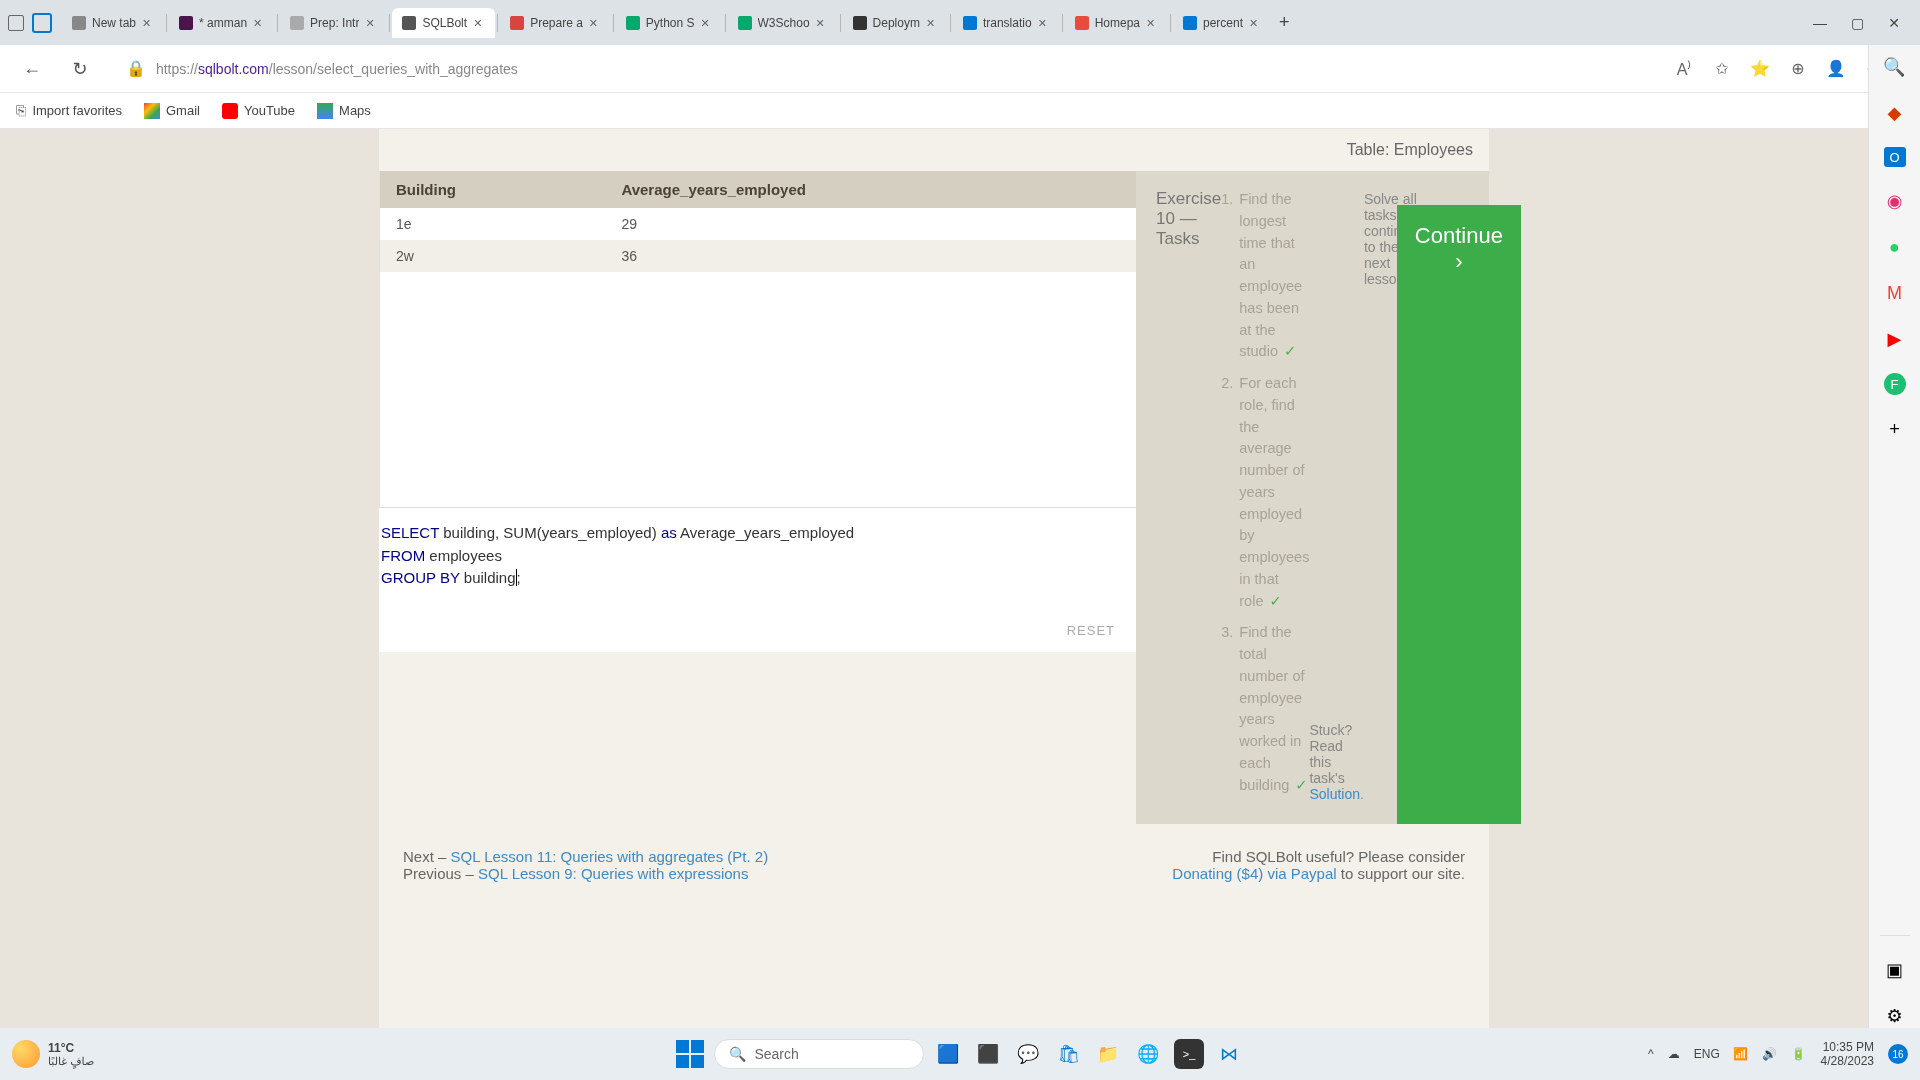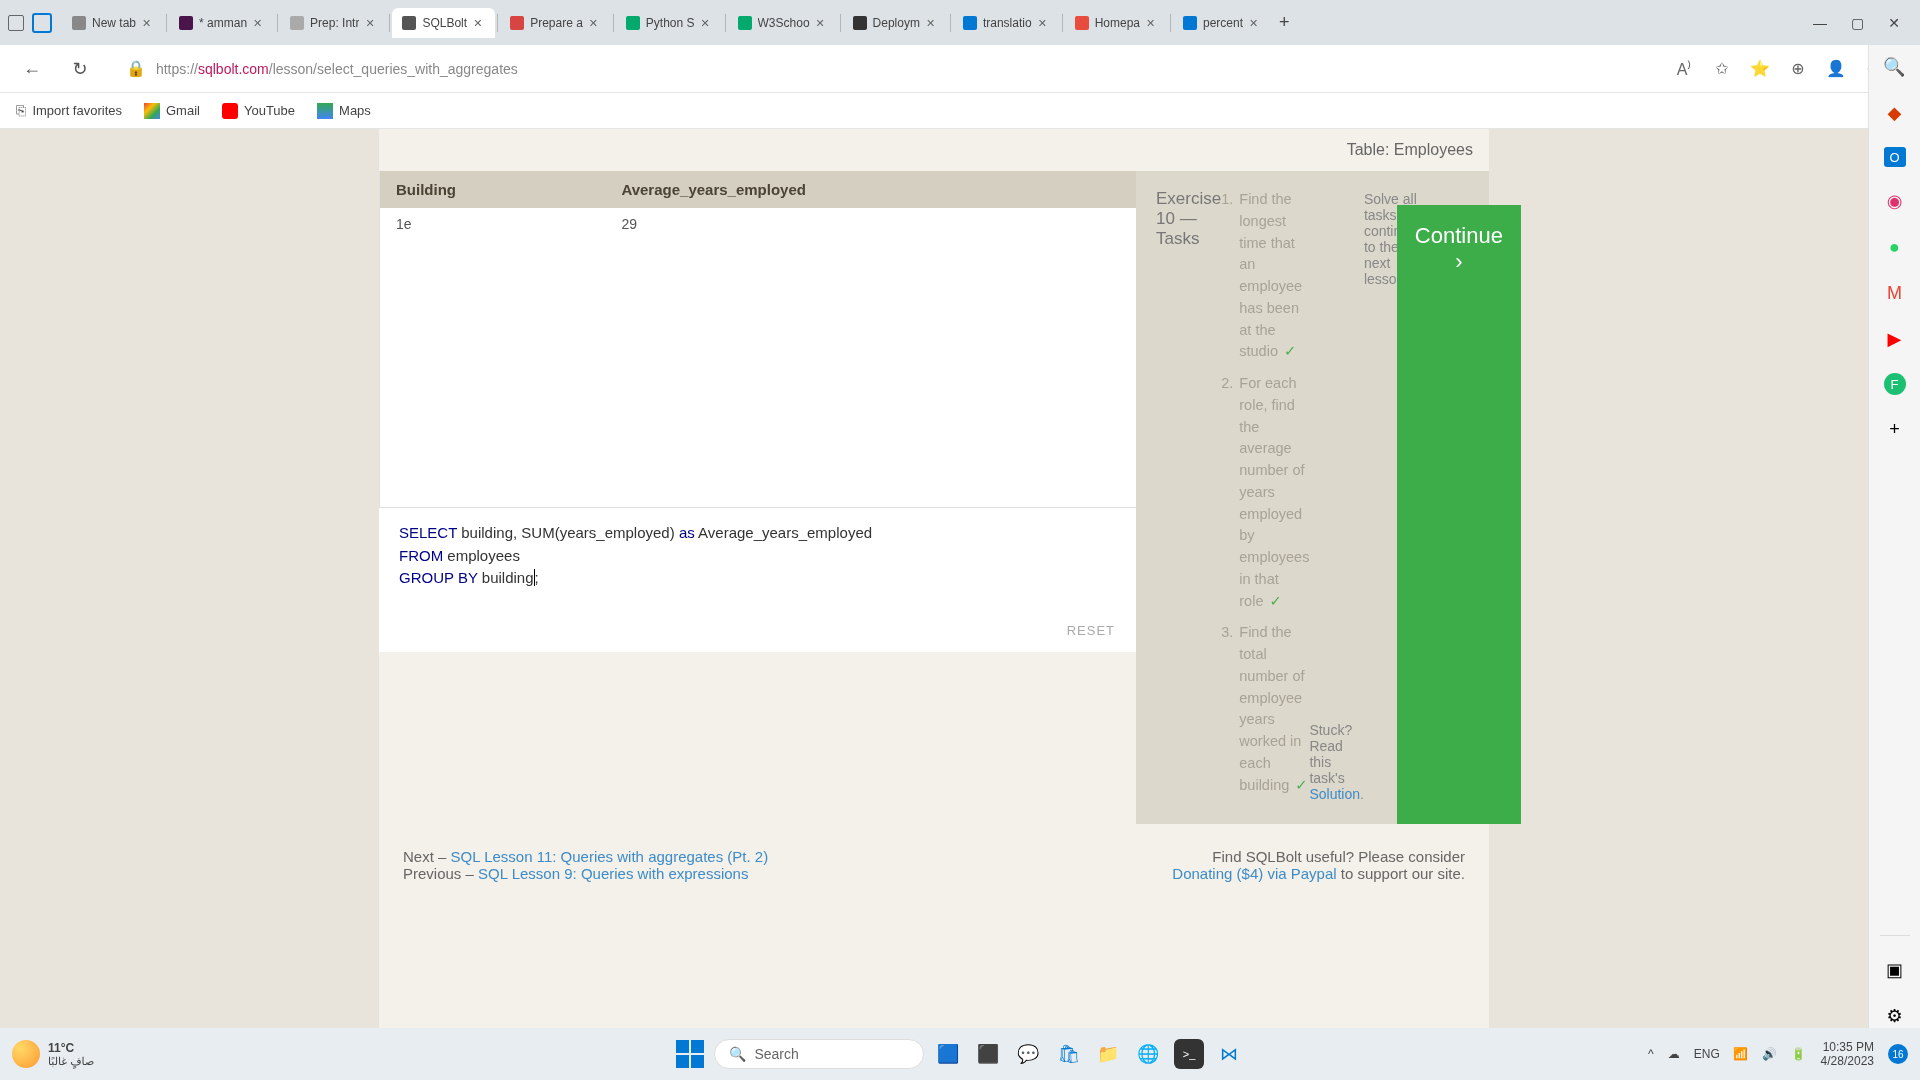--- a/index.html
+++ b/index.html
@@ -17,21 +17,21 @@
 .tab-close { width: 12px; height: 12px; font-size: 11px; color: #666; flex-shrink: 0; }
 .tab-new { padding: 4px 8px; font-size: 18px; color: #444; cursor: pointer; }
 .tab-sep { width: 1px; height: 18px; background: #b5b5b5; margin: 0 2px; }
 .title-ctrl { margin-left: auto; display: flex; gap: 24px; padding: 0 12px; color: #444; font-size: 14px; }
 
 
 .urlbar { height: 48px; background: #fff; display: flex; align-items: center; padding: 0 16px; gap: 16px; border-bottom: 1px solid #e5e5e5; }
 .nav-btn { width: 32px; height: 32px; display: flex; align-items: center; justify-content: center; color: #555; font-size: 18px; cursor: pointer; }
 .url-input-wrap { flex: 1; display: flex; align-items: center; gap: 10px; padding: 6px 14px; border-radius: 20px; }
 .url-text { font-size: 14px; color: #888; }
-.url-text .domain { color: #be185d; }
+.url-text .domain { color: #4c1d95; }
 .urlbar-right { display: flex; align-items: center; gap: 18px; padding-right: 20px; }
 .urlbar-icon { width: 20px; height: 20px; color: #666; display: flex; align-items: center; justify-content: center; font-size: 16px; }
 
 
 .favbar { height: 36px; background: #fff; display: flex; align-items: center; padding: 0 16px; gap: 22px; font-size: 13px; color: #444; border-bottom: 1px solid #e5e5e5; }
 .fav-item { display: flex; align-items: center; gap: 6px; cursor: pointer; }
 .fav-icon { width: 16px; height: 16px; }
 
 
 .content-wrap { position: absolute; top: 129px; left: 0; right: 52px; bottom: 52px; overflow: hidden; background: #e8e4dc; }
@@ -54,21 +54,21 @@
 .data-table-scroll::-webkit-scrollbar-track { background: #f5f5f5; }
 .data-table-scroll::-webkit-scrollbar-thumb { background: #ccc; }
 .data-table-scroll::-webkit-scrollbar-button { height: 15px; background: #eee; }
 
 table.data { width: 100%; border-collapse: collapse; }
 table.data th { background: #d4cfc0; text-align: left; font-weight: 600; padding: 10px 16px; font-size: 15px; color: #4b4435; }
 table.data td { padding: 8px 16px; font-size: 14px; color: #555; }
 table.data tr:nth-child(even) td { background: #f2efe8; }
 table.data tr:nth-child(odd) td { background: #fff; }
 
-.sql-editor { background: #fff; padding: 14px 20px 40px; font-family: 'Consolas', monospace; font-size: 15px; line-height: 1.5; color: #333; position: relative; height: 145px; border-top: 1px solid #ddd; }
+.sql-editor { background: #fff; padding: 14px 2px 40px; font-family: 'Consolas', monospace; font-size: 15px; line-height: 1.5; color: #333; position: relative; height: 145px; border-top: 1px solid #ddd; }
 .sql-editor .kw { color: #008; font-weight: normal; }
 .sql-editor .fn { color: #333; }
 .sql-editor .cursor { border-left: 1px solid #000; }
 .reset-btn { position: absolute; bottom: 12px; right: 21px; color: #aaa; font-size: 13px; letter-spacing: 1px; cursor: pointer; }
 
 .ex-title { font-size: 17px; color: #777; margin-bottom: 16px; }
 .task-list { list-style: none; }
 .task-item { font-size: 14.5px; color: #a8a397; line-height: 1.5; margin-bottom: 10px; display: flex; gap: 6px; }
 .task-item .num { flex-shrink: 0; }
 .task-check { color: #4caf50; margin-left: 6px; }
@@ -240,20 +240,24 @@
                     <tr>
                   <th>Building</th>
                   <th>Average_years_employed</th>
                 </tr>
                   </thead>
                 <tbody id="table-body">
                     <tr>
                       <td>1e</td>
                       <td>29</td>
                     </tr>
+                    <tr>
+                      <td>2w</td>
+                      <td>36</td>
+                    </tr>
                   </tbody>
               </table>
             </div>
           </div>
           <div class="sql-editor">
 <span class="kw">SELECT</span><span> building, </span><span class="fn">SUM</span><span>(years_employed) </span><span class="kw">as</span><span> Average_years_employed</span><br>
 <span class="kw">FROM</span><span> employees</span><br>
 <span class="kw">GROUP BY</span><span> building</span><span class="cursor"></span><span>;</span>
             <span class="reset-btn">RESET</span>
           </div>

